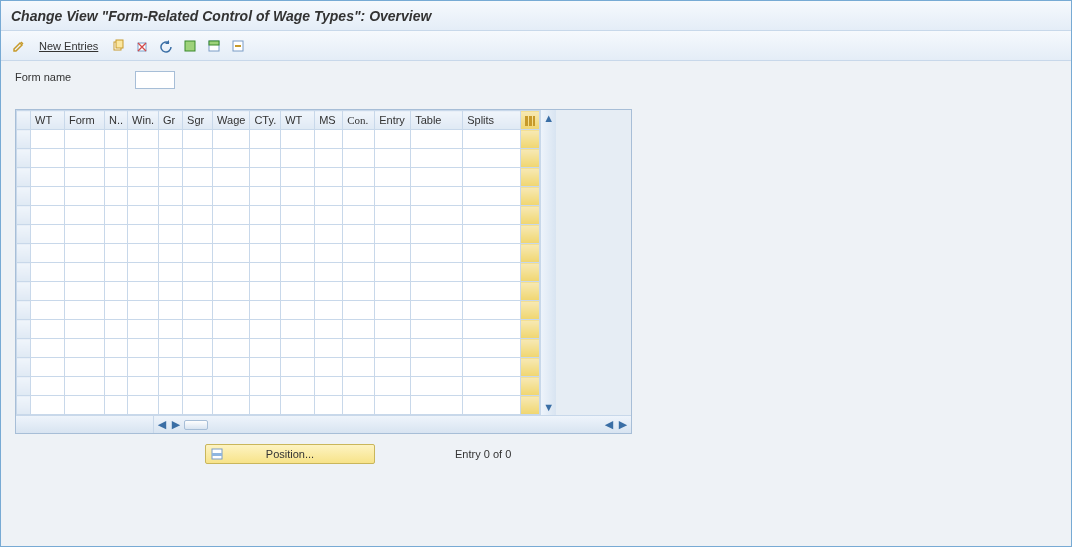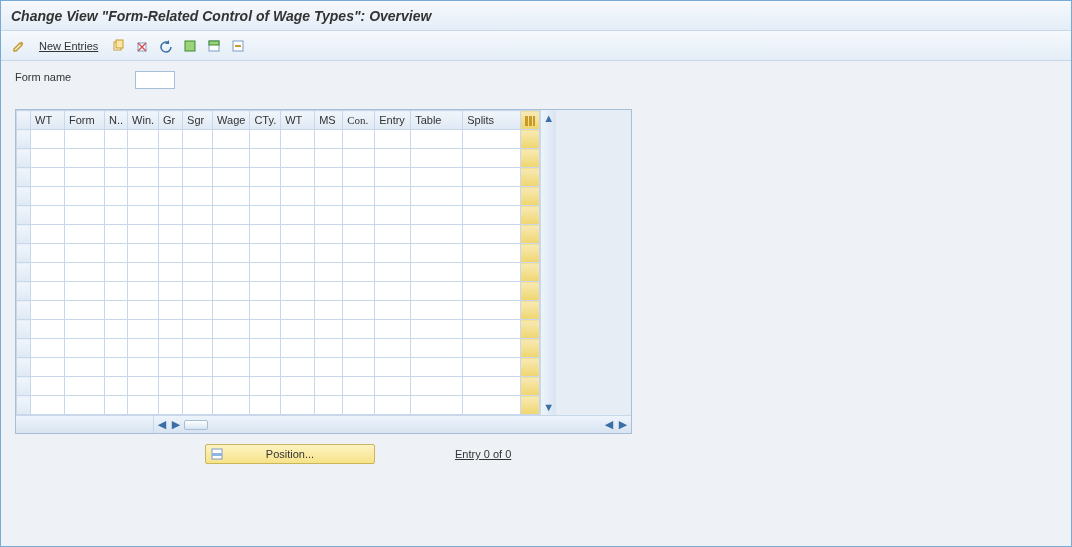--- a/index.html
+++ b/index.html
@@ -184,21 +184,21 @@
     font-size: 11px;
     color: #333;
     cursor:pointer;
     position: relative;
   }
   .position-btn .picon {
     position:absolute; left:4px;
     width:14px;height:14px;
     display:flex;align-items:center;justify-content:center;
   }
-  .entry-text { font-size:11px; color:#333;text-decoration:underline; }
+  .entry-text { font-size:11px; color:#333; }
 </style>
 </head>
 <body>
 
 <div class="window">
 
   <div class="title-bar">
     <span class="title-text">Change View "Form-Related Control of Wage Types": Overview</span>
   </div>
 

